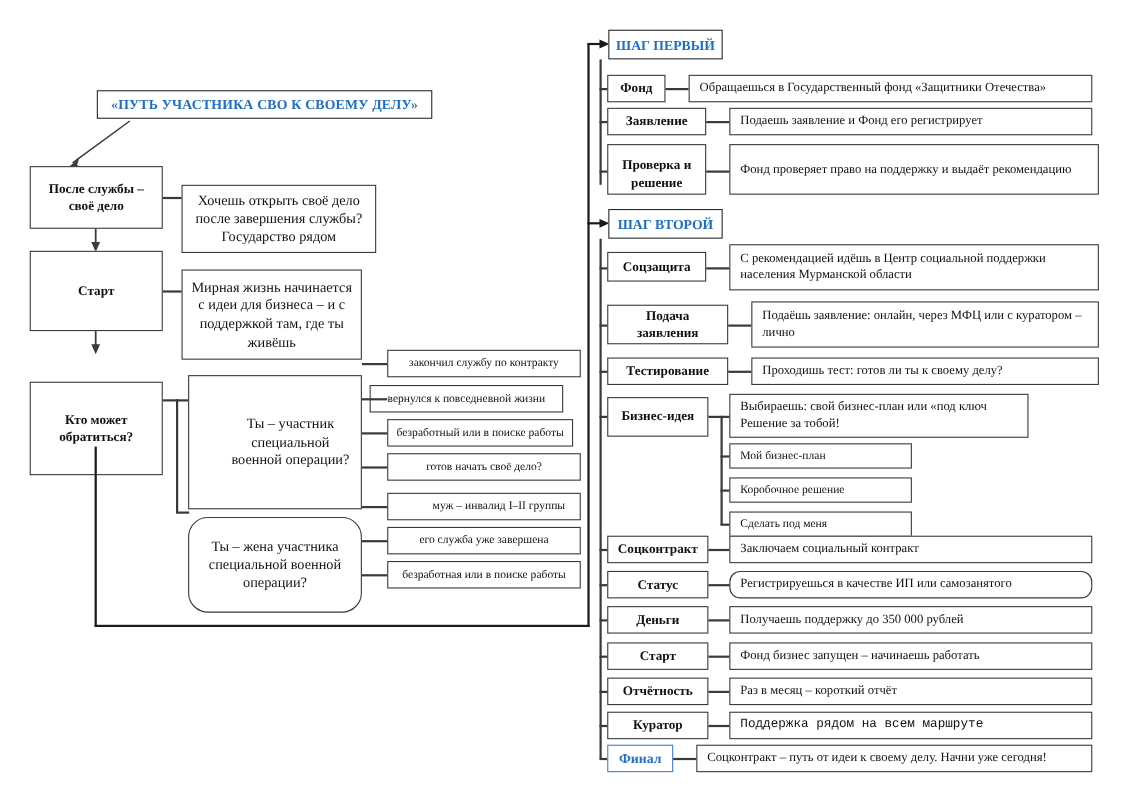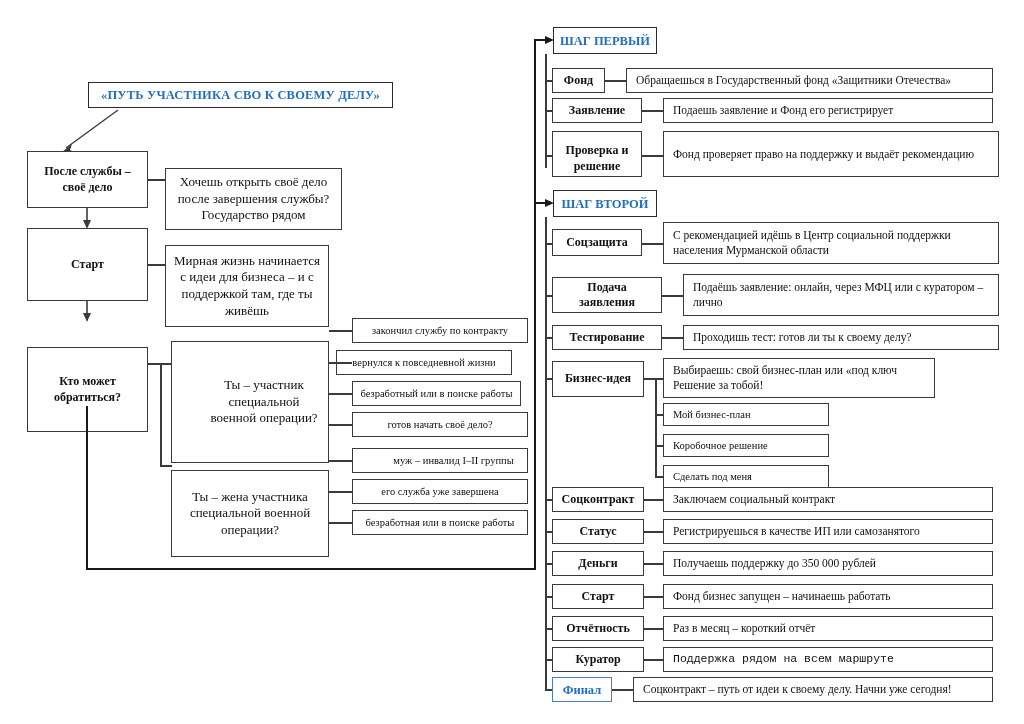--- a/index.html
+++ b/index.html
@@ -133,21 +133,21 @@
   <div class="box f105" style="left:352px;top:381px;width:169px;height:25px;font-family:Liberation Serif, serif;">
     <span>безработный или в поиске работы</span>
   </div>
   <div class="line hline" style="left:329px;top:393px;width:23px;"></div>
 
   <div class="box f105" style="left:352px;top:412px;width:176px;height:25px;">
     <span>готов начать своё дело?</span>
   </div>
   <div class="line hline" style="left:329px;top:424px;width:23px;"></div>
 
-  <div class="box f13" style="left:171px;top:447px;width:158px;height:87px;">
+  <div class="box f13" style="left:171px;top:447px;width:158px;height:87px;border-radius:18px;">
     <span>Ты – жена участника специальной военной операции?</span>
   </div>
 
   <div class="box f105" style="left:352px;top:448px;width:176px;height:25px;padding-left:32px;">
     <span>муж – инвалид I–II группы</span>
   </div>
   <div class="line hline" style="left:329px;top:460px;width:23px;"></div>
 
   <div class="box f105" style="left:352px;top:479px;width:176px;height:25px;">
     <span>его служба уже завершена</span>
@@ -269,21 +269,21 @@
   <div class="line hline" style="left:644px;top:499px;width:20px;"></div>
   <div class="box left-align f115" style="left:663px;top:487px;width:330px;height:25px;">
     <span>Заключаем социальный контракт</span>
   </div>
 
   <div class="line hline" style="left:545px;top:531px;width:8px;"></div>
   <div class="box bold f12" style="left:552px;top:519px;width:92px;height:25px;">
     <span>Статус</span>
   </div>
   <div class="line hline" style="left:644px;top:531px;width:20px;"></div>
-  <div class="box left-align f115" style="left:663px;top:519px;width:330px;height:25px;">
+  <div class="box left-align f115" style="left:663px;top:519px;width:330px;height:25px;border-radius:10px;">
     <span>Регистрируешься в качестве ИП или самозанятого</span>
   </div>
 
   <div class="line hline" style="left:545px;top:563px;width:8px;"></div>
   <div class="box bold f12" style="left:552px;top:551px;width:92px;height:25px;">
     <span>Деньги</span>
   </div>
   <div class="line hline" style="left:644px;top:563px;width:20px;"></div>
   <div class="box left-align f115" style="left:663px;top:551px;width:330px;height:25px;">
     <span>Получаешь поддержку до 350 000 рублей</span>

